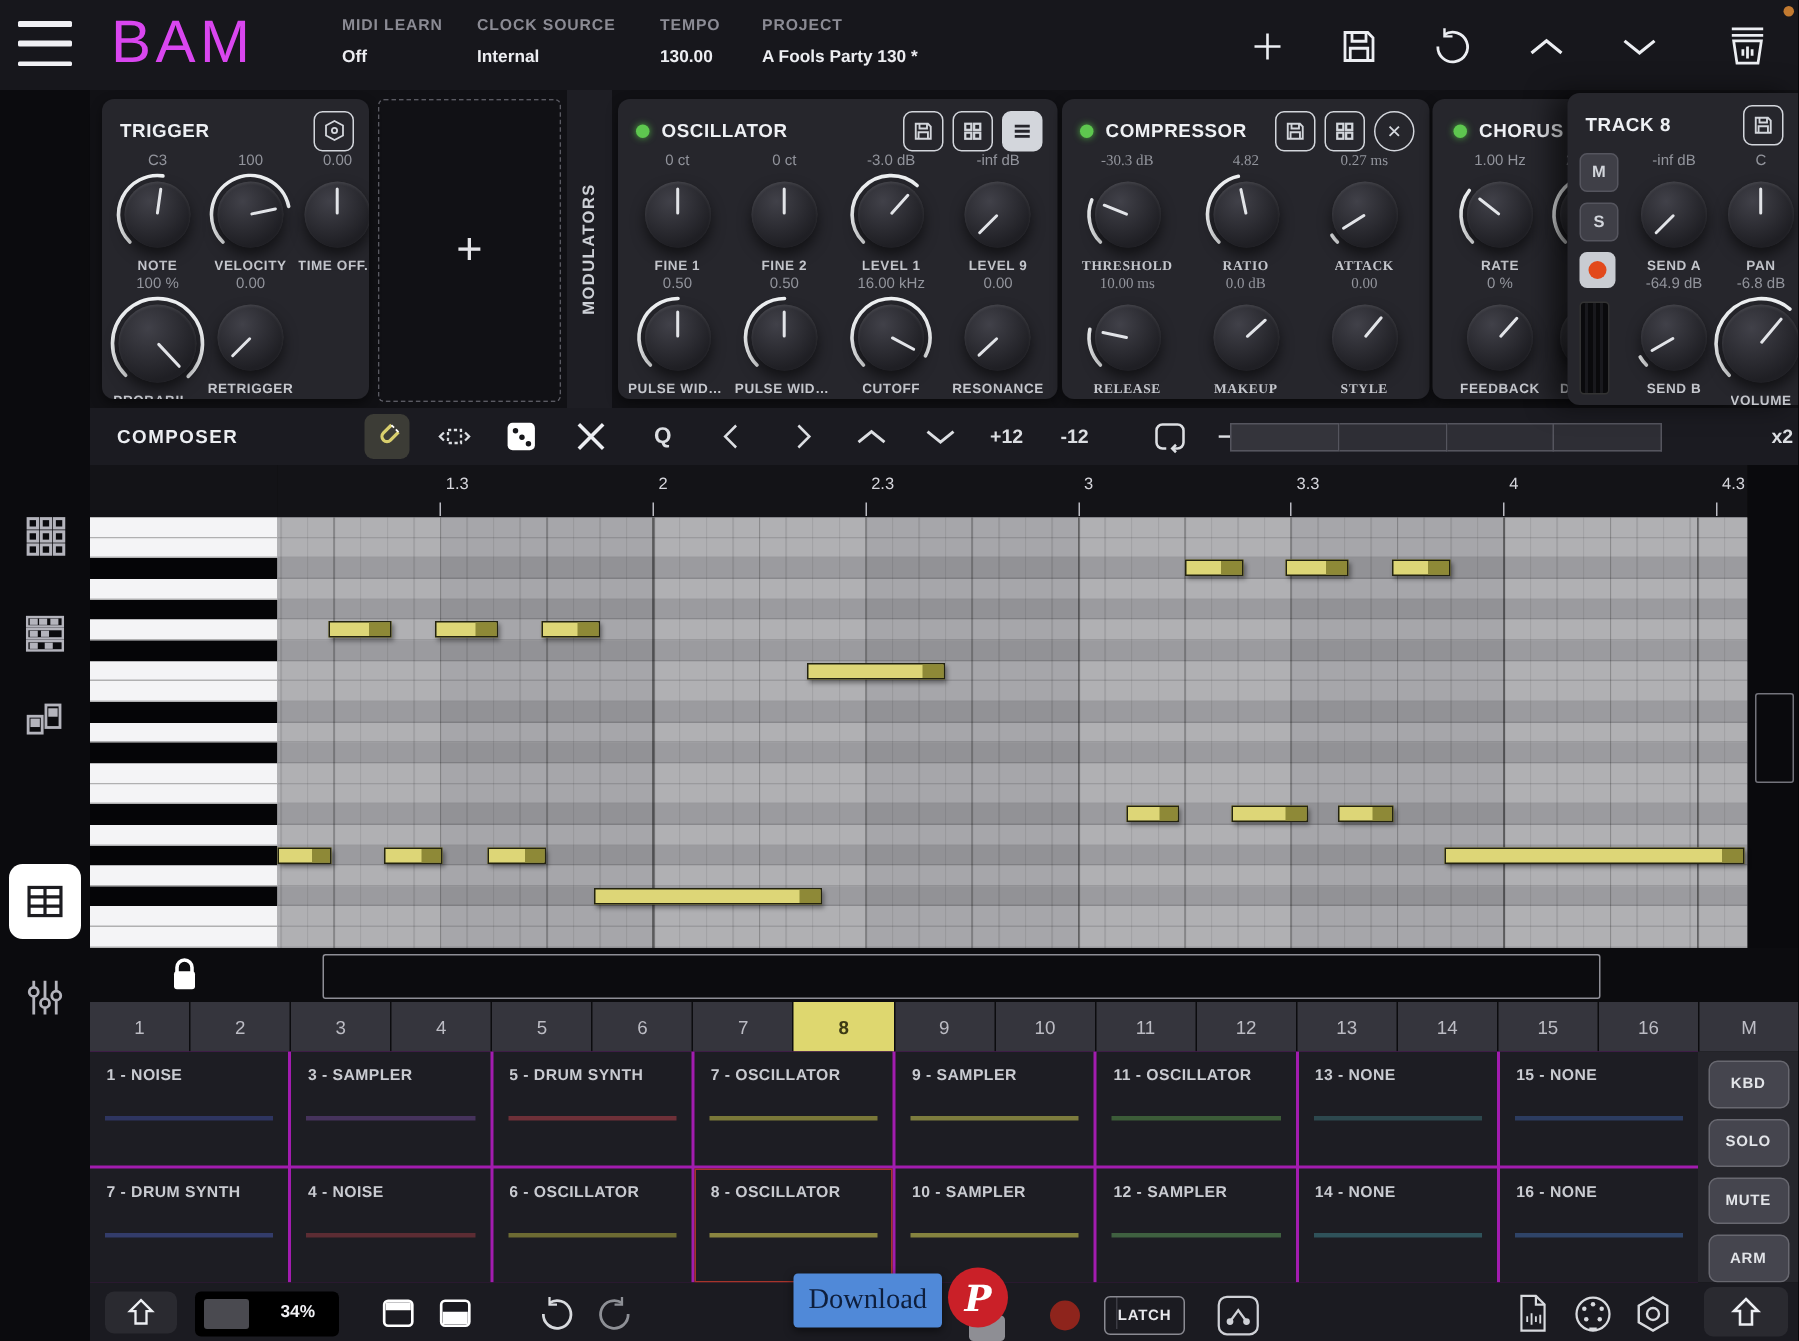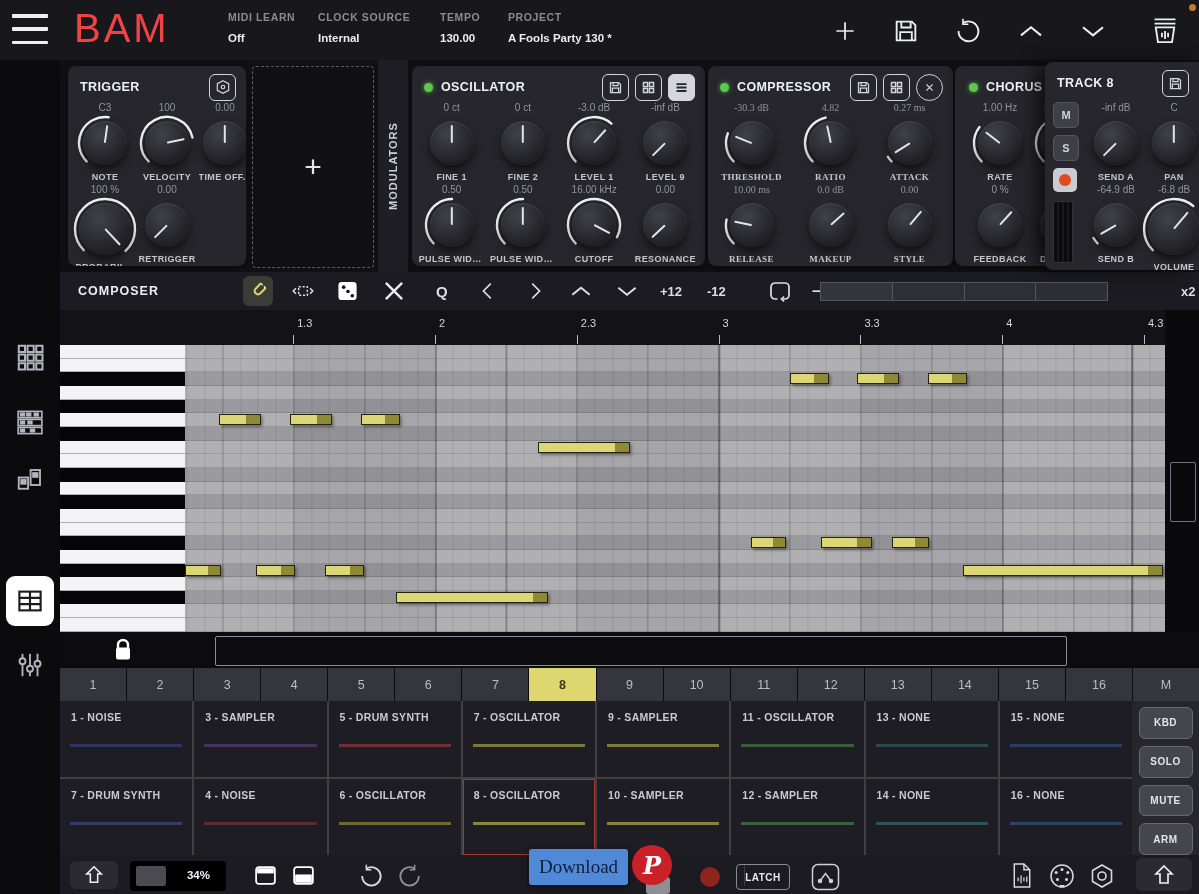--- a/index.html
+++ b/index.html
@@ -2,21 +2,21 @@
 <html><head>
 <meta charset="utf-8">
 <style>
   html,body{margin:0;padding:0;background:#000;}
   .app{position:relative;width:1199px;height:894px;background:#0e0e11;overflow:hidden;
        font-family:"Liberation Sans",sans-serif;-webkit-font-smoothing:antialiased;color:#e8e8ec;}
   
   .topbar{position:absolute;left:0;top:0;width:1199px;height:60px;background:#17171c;border-bottom:2px solid #060608;}
   .hamburger{position:absolute;left:12px;top:14px;width:36px;height:30px;display:flex;flex-direction:column;justify-content:space-between;cursor:pointer;}
   .hamburger i{display:block;height:3.5px;background:#f0f0f4;border-radius:1px;}
-  .logo{position:absolute;left:74px;top:6px;font-size:40px;font-weight:200;letter-spacing:3px;color:#ef4444;}
+  .logo{position:absolute;left:74px;top:6px;font-size:40px;font-weight:200;letter-spacing:3px;color:#d946ef;}
   .tfield{position:absolute;top:11px;}
   .tfield .lab{font-size:10.5px;color:#8b8b94;letter-spacing:.6px;font-weight:bold;}
   .tfield .val{font-size:11.5px;color:#ecedf1;margin-top:9px;font-weight:bold;}
   .ticon{position:absolute;top:14px;width:34px;height:34px;display:flex;align-items:center;justify-content:center;color:#eceef2;cursor:pointer;}
   .orangedot{position:absolute;right:3px;top:4px;width:7px;height:7px;border-radius:50%;background:#c27a30;}
   
   .sidebar{position:absolute;left:0;top:60px;width:60px;height:834px;background:#0b0b0e;}
   .sideicon{position:absolute;left:0;width:60px;height:44px;display:flex;align-items:center;justify-content:center;color:#b4b4bc;cursor:pointer;}
   .sideicon.active{left:6px;width:48px;height:50px;background:#fff;border-radius:9px;color:#1c1c20;}
   
@@ -91,21 +91,21 @@
   .lockrow{position:absolute;left:60px;top:632px;width:1139px;height:36px;background:#0c0c0f;}
   .hthumb{position:absolute;left:155px;top:4px;width:850px;height:28px;border:1.5px solid #8e8e96;border-radius:2px;cursor:pointer;}
   
   .patrow{position:absolute;left:60px;top:668px;width:1139px;height:33px;display:flex;background:#0c0c0f;}
   .pcell{flex:1;margin-right:1px;background:#35353d;display:flex;align-items:center;justify-content:center;
          font-size:12.5px;color:#bcbcc4;cursor:pointer;}
   .pcell:last-child{margin-right:0;}
   .pcell.on{background:#ded76f;color:#3c3a14;font-weight:bold;}
   
   .pads{position:absolute;left:60px;top:701px;width:1072px;height:154px;display:grid;
-        grid-template-columns:repeat(8,1fr);grid-template-rows:1fr 1fr;gap:2px;background:#404040;}
+        grid-template-columns:repeat(8,1fr);grid-template-rows:1fr 1fr;gap:2px;background:#a21caf;}
   .pad{background:#1d1d23;position:relative;padding:9px 10px;box-sizing:border-box;border:1.5px solid transparent;cursor:pointer;}
   .pad.sel{border-color:#a7352a;}
   .pad .pname{font-size:10.5px;font-weight:bold;color:#c9cbd1;letter-spacing:.3px;white-space:nowrap;overflow:hidden;}
   .pad .pline{position:absolute;left:9px;right:9px;top:42px;height:2.5px;}
   .tbtncol{position:absolute;left:1132px;top:701px;width:67px;height:154px;background:#26262c;
            display:flex;flex-direction:column;align-items:center;gap:7px;padding-top:6px;box-sizing:border-box;}
   .tbtn{width:52px;height:30px;border-radius:6px;background:#45454e;border:1px solid #686870;color:#e2e4e8;
         font-size:10px;font-weight:bold;display:flex;align-items:center;justify-content:center;letter-spacing:.5px;cursor:pointer;}
   
   .bottombar{position:absolute;left:60px;top:855px;width:1139px;height:39px;background:#1b1b21;}

